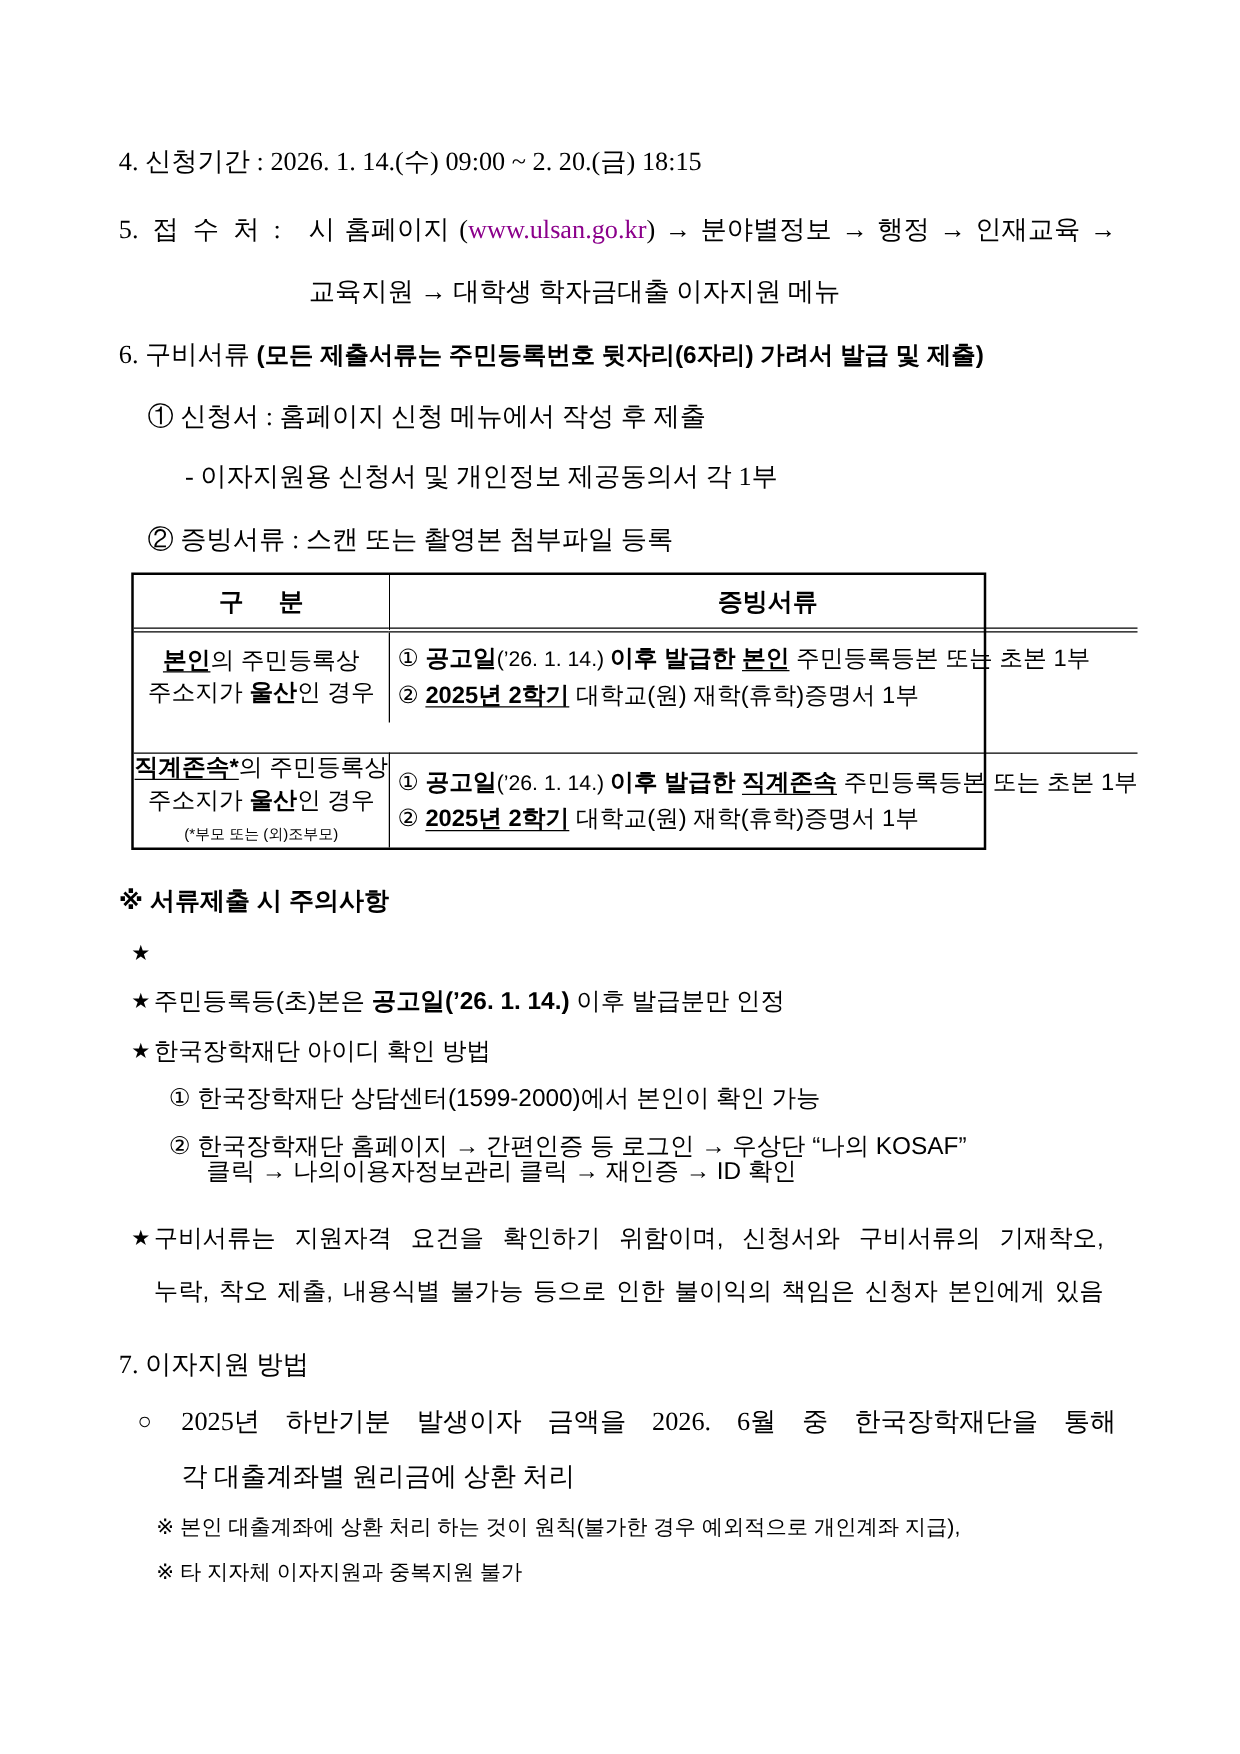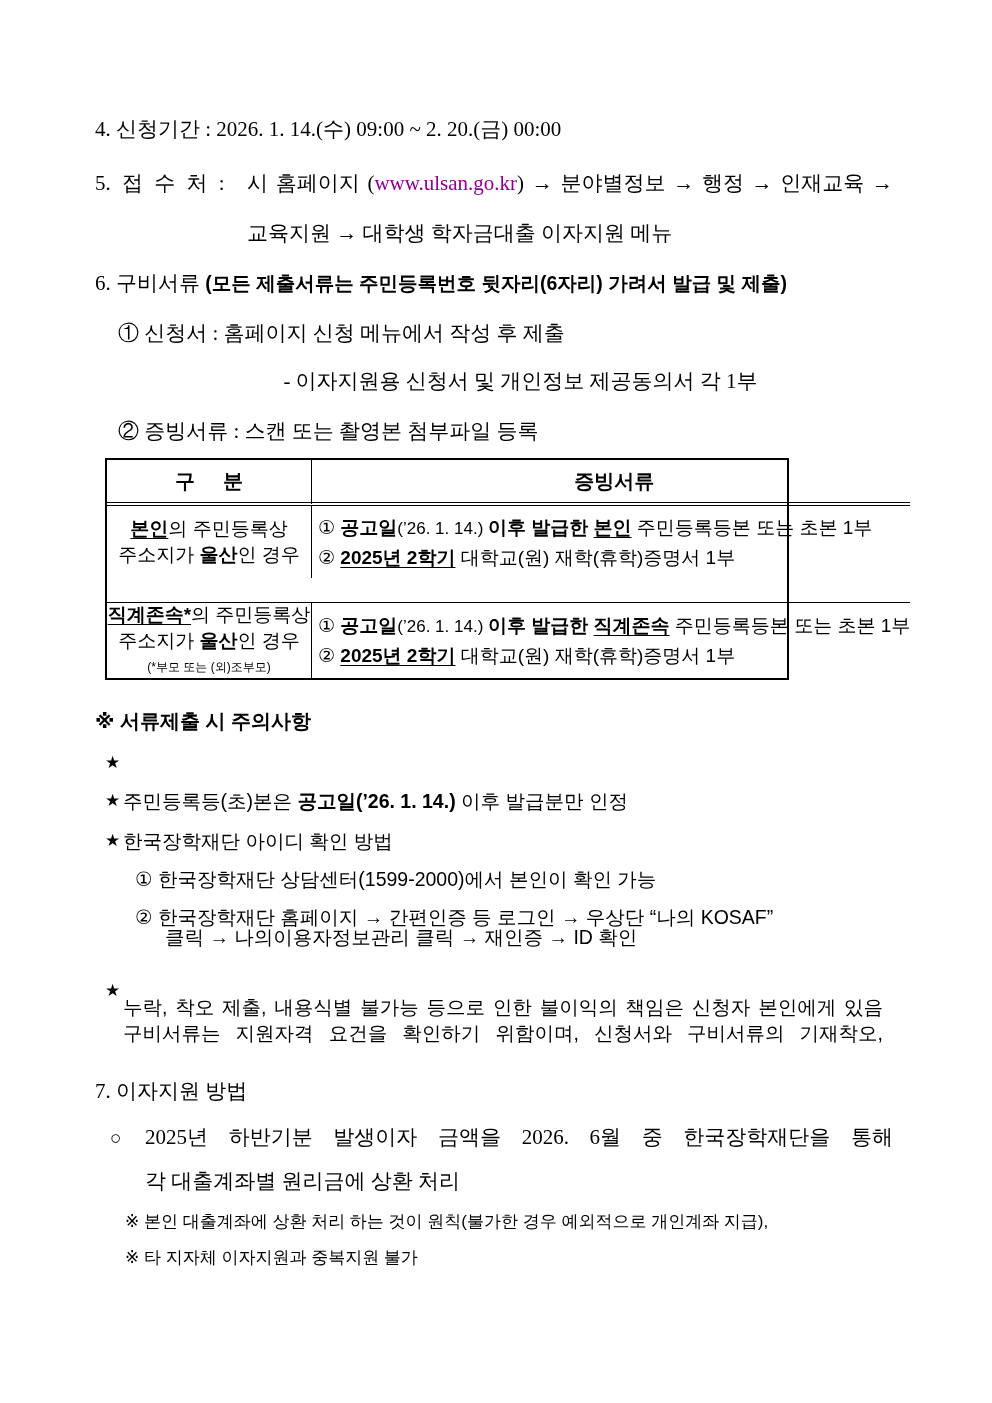--- a/index.html
+++ b/index.html
@@ -25,21 +25,21 @@
   .i5-prefix { font-size: 21px; line-height: 26px; word-spacing: 6px; width: 152px; flex: 0 0 152px; }
   .i5-body { width: 646px; }
   .i5-l1 { font-size: 21px; line-height: 26px; text-align: justify; text-align-last: justify; }
   .i5-l2 { font-size: 21px; line-height: 26px; margin-top: 24px; }
   .link { color: #8B008B; }
 
   
   #item6 { top: 270px; }
   #item6 .note { font-family: "Liberation Sans", "DejaVu Sans", sans-serif; font-weight: bold; font-size: 19.5px; }
   #i6-sub1 { top: 320px; padding-left: 23px; }
-  #i6-sub1b { top: 368px; padding-left: 53px; text-align: center; }
+  #i6-sub1b { top: 368px; padding-left: 53px; }
   #i6-sub2 { top: 418px; padding-left: 23px; }
 
   
   #doc-table {
     position: absolute; left: 105px; top: 458px; width: 684px;
     border: 2px solid #000;
     display: grid;
     grid-template-columns: 204px 1fr;
     grid-template-rows: 46px 72px 100px;
     font-family: "Liberation Sans", "DejaVu Sans", sans-serif;
@@ -80,21 +80,21 @@
   .i7-l1 { font-size: 21px; line-height: 27px; text-align: justify; text-align-last: justify; }
   .i7-l2 { font-size: 21px; line-height: 27px; margin-top: 17px; }
   .i7-note { font-family: "Liberation Sans", "DejaVu Sans", sans-serif; font-size: 17px; line-height: 24px; padding-left: 30px; white-space: nowrap; }
   #i7-note1 { top: 1210px; }
   #i7-note2 { top: 1246px; }
 </style>
 </head>
 <body>
 
 <div class="blk line serif" id="item4">
-  <span>4. 신청기간</span><span> : </span><span>2026. 1. 14.(수) 09:00 ~ 2. 20.(금) 00:00</span>
+  <span>4. 신청기간</span><span> : </span><span>2026. 1. 14.(수) 09:00 ~ 2. 20.(금) 18:15</span>
 </div>
 
 <div class="blk serif" id="item5">
   <span class="i5-prefix">5. 접 수 처 :</span>
   <div class="i5-body">
     <div class="i5-l1"><span>시 홈페이지 (</span><span class="link">www.ulsan.go.kr</span><span>) → 분야별정보 → 행정 → 인재교육 →</span></div>
     <div class="i5-l2">교육지원 → 대학생 학자금대출 이자지원 메뉴</div>
   </div>
 </div>
 
@@ -145,22 +145,22 @@
   <span class="star-mark">★</span>
   <span>한국장학재단 아이디 확인 방법</span>
 </div>
 <div class="blk nsans" id="n-s3a">① 한국장학재단 상담센터(1599-2000)에서 본인이 확인 가능</div>
 <div class="blk nsans" id="n-s3b">② 한국장학재단 홈페이지 → 간편인증 등 로그인 → 우상단 “나의 KOSAF”</div>
 <div class="blk nsans" id="n-s3c">클릭 → 나의이용자정보관리 클릭 → 재인증 → ID 확인</div>
 
 <div class="blk nsans star-row" id="n-star4">
   <span class="star-mark">★</span>
   <span class="star4-body">
+    <span class="star4-l just" style="display:block">구비서류는 지원자격 요건을 확인하기 위함이며, 신청서와 구비서류의 기재착오,</span>
     <span class="star4-l star4-l2 just" style="display:block">누락, 착오 제출, 내용식별 불가능 등으로 인한 불이익의 책임은 신청자 본인에게 있음</span>
-    <span class="star4-l just" style="display:block">구비서류는 지원자격 요건을 확인하기 위함이며, 신청서와 구비서류의 기재착오,</span>
   </span>
 </div>
 
 <div class="blk line serif" id="item7">7. 이자지원 방법</div>
 
 <div class="blk serif" id="i7-bullet">
   <span class="o-mark">○</span>
   <div class="i7-body">
     <div class="i7-l1">2025년 하반기분 발생이자 금액을 2026. 6월 중 한국장학재단을 통해</div>
     <div class="i7-l2">각 대출계좌별 원리금에 상환 처리</div>

